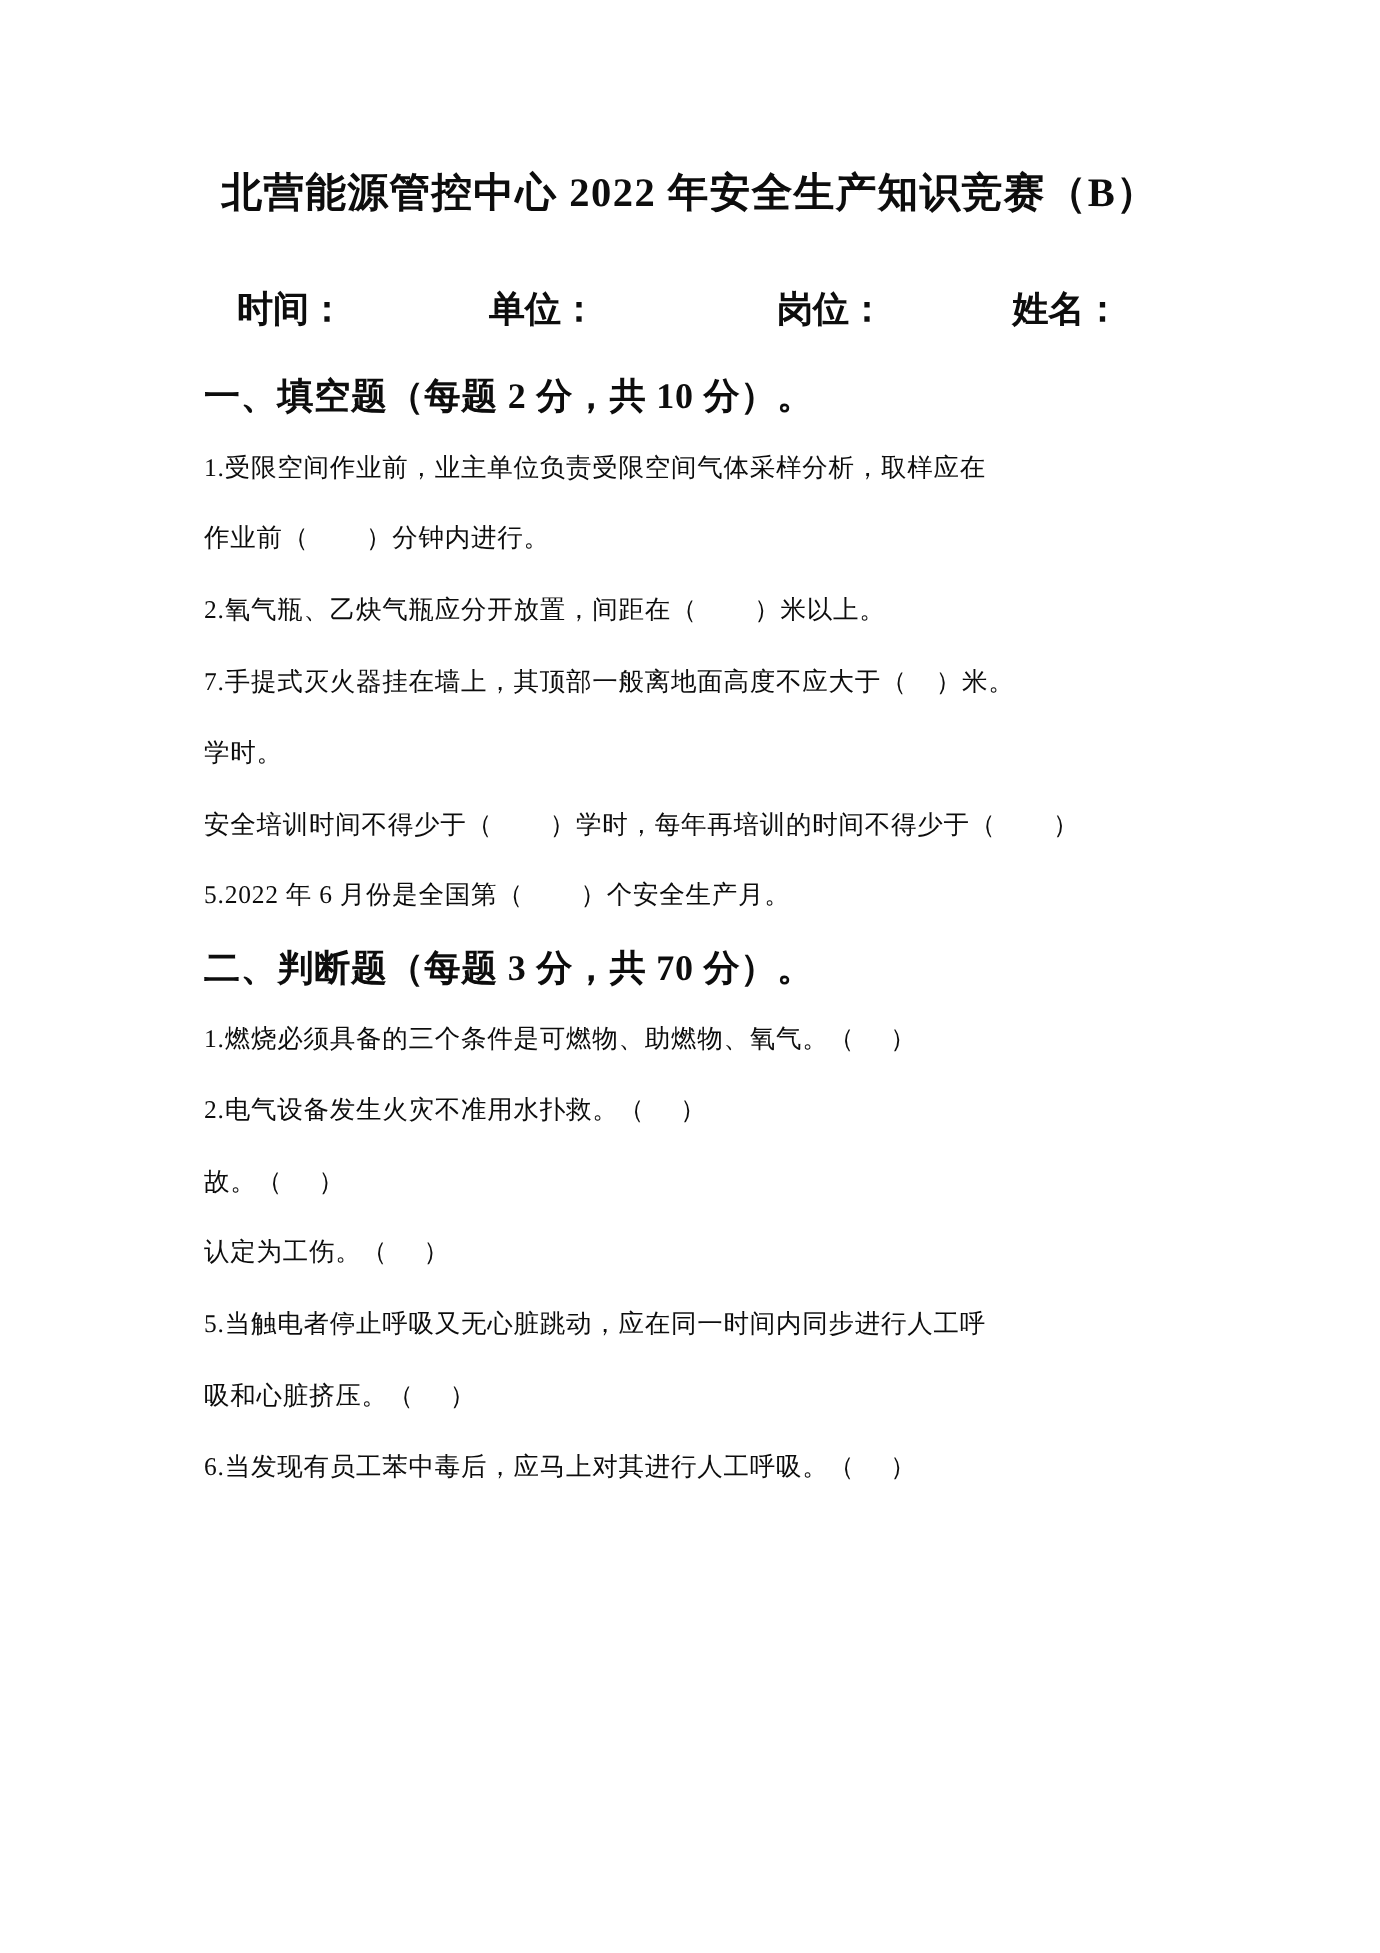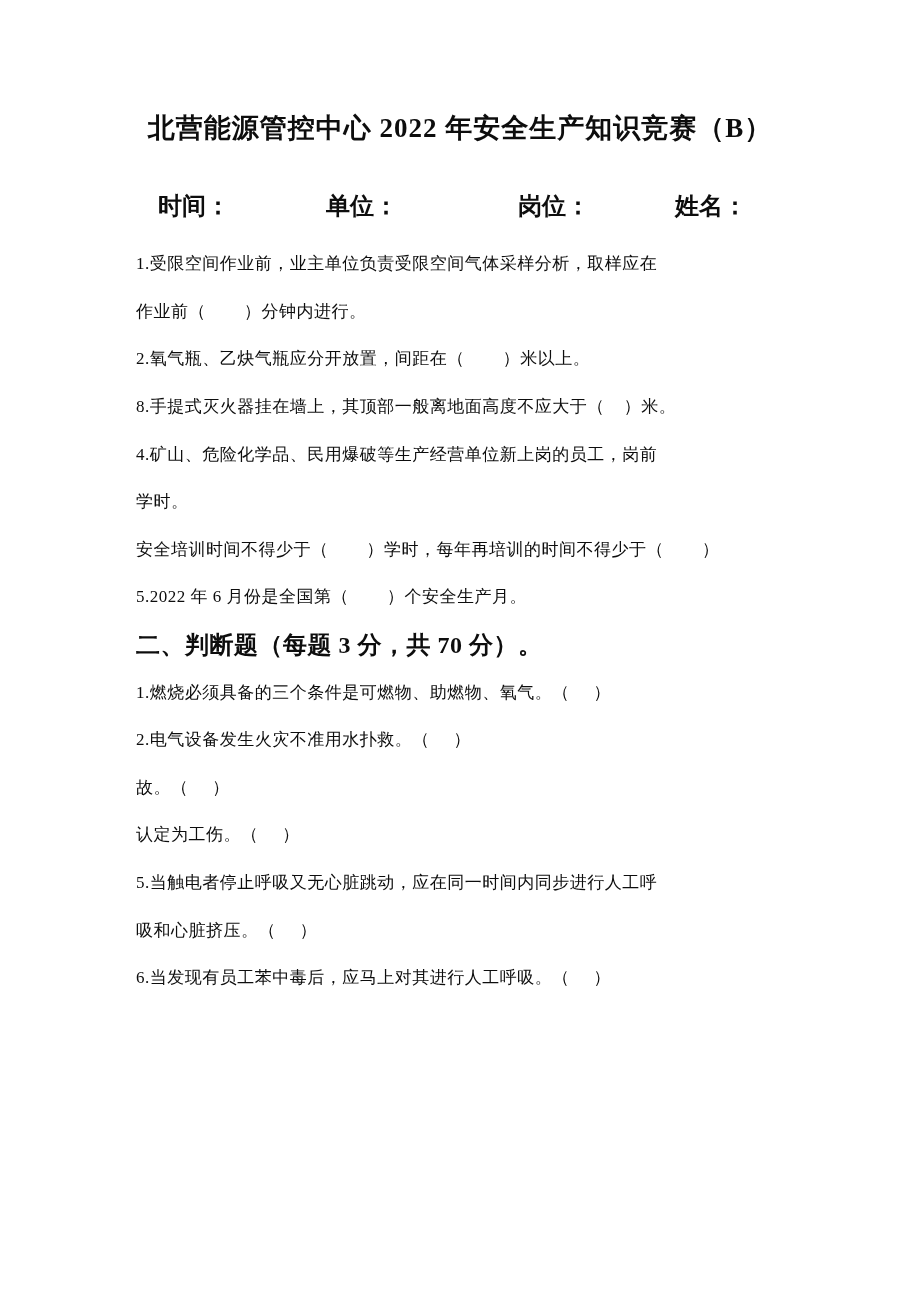--- a/index.html
+++ b/index.html
@@ -82,25 +82,25 @@
   <h1 class="doc-title">北营能源管控中心 2022 年安全生产知识竞赛（B）</h1>
 
   <div class="header-row">
     <span class="field field-time">时间：</span>
     <span class="field field-unit">单位：</span>
     <span class="field field-post">岗位：</span>
     <span class="field field-name">姓名：</span>
   </div>
 
   <div class="doc-body">
+    <div class="line section-heading">一、填空题（每题 2 分，共 10 分）。</div>
     <div class="line">1.受限空间作业前，业主单位负责受限空间气体采样分析，取样应在</div>
     <div class="line">作业前（        ）分钟内进行。</div>
     <div class="line">2.氧气瓶、乙炔气瓶应分开放置，间距在（        ）米以上。</div>
-    <div class="line">8.手提式灭火器挂在墙上，其顶部一般离地面高度不应大于（    ）米。</div>
-    <div class="line">4.矿山、危险化学品、民用爆破等生产经营单位新上岗的员工，岗前</div>
+    <div class="line">7.手提式灭火器挂在墙上，其顶部一般离地面高度不应大于（    ）米。</div>
     <div class="line">学时。</div>
     <div class="line">安全培训时间不得少于（        ）学时，每年再培训的时间不得少于（        ）</div>
     <div class="line">5.2022 年 6 月份是全国第（        ）个安全生产月。</div>
 
     <div class="line section-heading">二、判断题（每题 3 分，共 70 分）。</div>
     <div class="line">1.燃烧必须具备的三个条件是可燃物、助燃物、氧气。（     ）</div>
     <div class="line">2.电气设备发生火灾不准用水扑救。（     ）</div>
     <div class="line">故。（     ）</div>
     <div class="line">认定为工伤。（     ）</div>
     <div class="line">5.当触电者停止呼吸又无心脏跳动，应在同一时间内同步进行人工呼</div>

